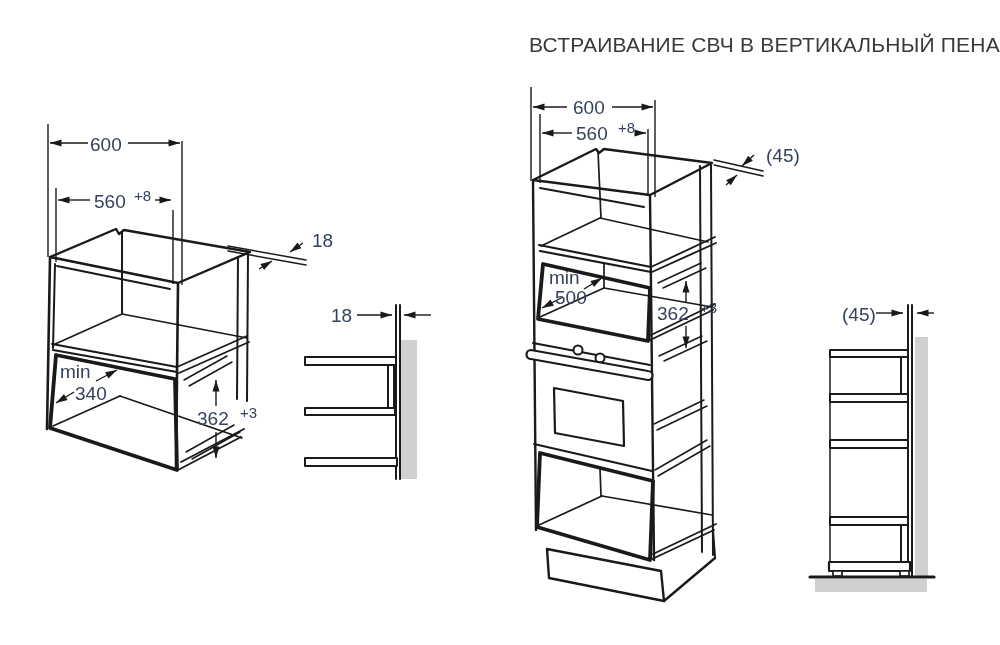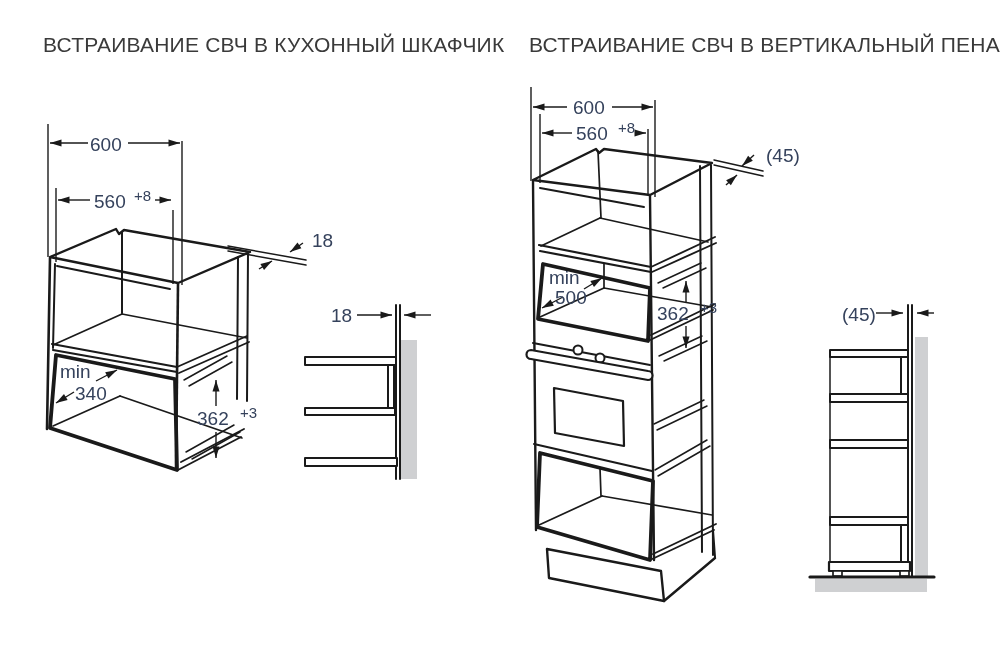--- a/index.html
+++ b/index.html
@@ -18,21 +18,20 @@
   .fillgray{fill:#cfd0d2;stroke:none;}
   .white{fill:#ffffff;}
   text.dim{font-family:"Liberation Sans",sans-serif;font-size:19px;fill:#35425c;stroke:none;}
   text.dimsup{font-size:15px;}
 </style>
 </head>
 <body>
 
 <div id="canvas">
 
-  <div class="title" id="left-title">ВСТРАИВАНИЕ СВЧ В КУХОННЫЙ ШКАФЧИК</div>
   <div class="title" id="right-title">ВСТРАИВАНИЕ СВЧ В ВЕРТИКАЛЬНЫЙ ПЕНАЛ</div>
 
   <svg width="1000" height="645" viewBox="0 0 1000 645">
     <defs>
       <marker id="ah" markerUnits="userSpaceOnUse" markerWidth="13" markerHeight="9" refX="12" refY="4.5" orient="auto">
         <path d="M0.5,1 L12,4.5 L0.5,8 Z" fill="#1a1a1a"></path>
       </marker>
     </defs>
 
     <g>

